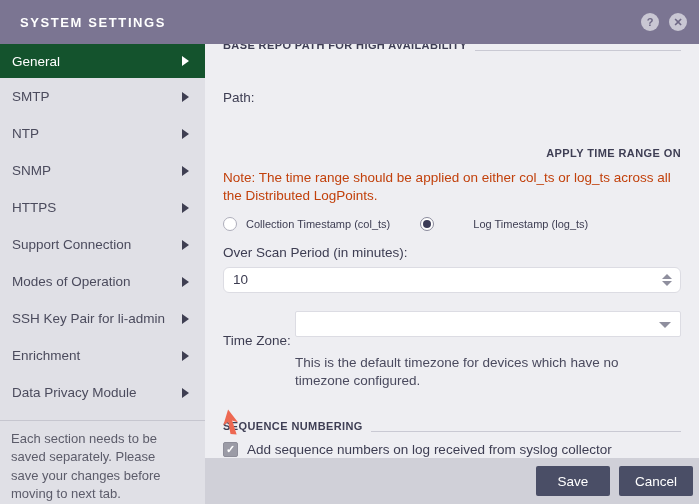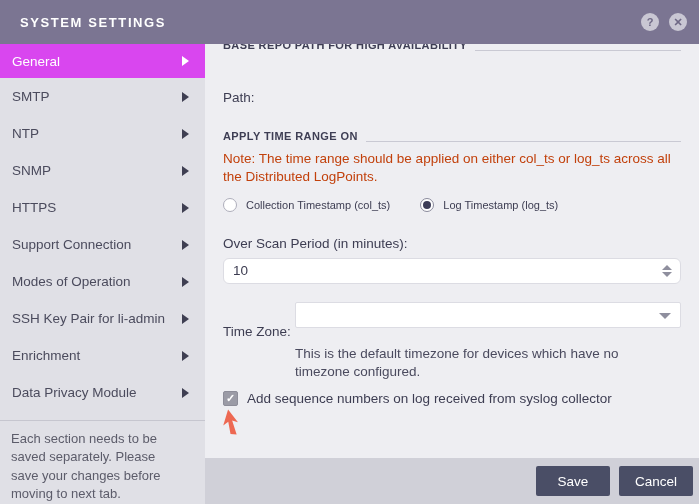--- a/index.html
+++ b/index.html
@@ -11,50 +11,50 @@
   .header { position:absolute; top:0; left:0; width:699px; height:44px; background:#7b7592; display:flex; align-items:center; z-index:30; }
   .header-title { color:#ffffff; font-size:13px; font-weight:bold; letter-spacing:1.6px; margin-left:20px; }
   .header-icons { margin-left:auto; margin-right:12px; display:flex; gap:10px; }
   .circle-btn { width:18px; height:18px; border-radius:50%; background:#c9c7d3; color:#6e6885; font-size:11px; font-weight:bold; display:flex; align-items:center; justify-content:center; cursor:default; }
 
   
   .sidebar { position:absolute; top:44px; left:0; width:205px; height:460px; background:#e0e0e6; z-index:20; }
   .side-item { height:37px; display:flex; align-items:center; padding:0 16px 0 12px; font-size:13.5px; color:#4b4b5d; cursor:pointer; }
   .side-item .lbl { flex:1; }
   .tri { width:0; height:0; border-top:5px solid transparent; border-bottom:5px solid transparent; border-left:7px solid #3f3f52; }
-  .side-item.selected { background:#d946ef; color:#ffffff; height:34px; }
+  .side-item.selected { background:#14532d; color:#ffffff; height:34px; }
   .side-item.selected .tri { border-left-color:#ffffff; }
   .side-divider { height:1px; background:#c6c6cf; margin-top:9px; }
   .side-note { padding:9px 20px 0 11px; font-size:13px; line-height:1.42; color:#5c5c6a; }
 
   
   .main { position:absolute; top:44px; left:205px; width:494px; height:414px; background:#eeeef2; overflow:hidden; padding:0 18px; z-index:10; }
   .sec { display:flex; align-items:flex-end; height:14px; }
   .sec .sec-title { font-size:11px; font-weight:bold; color:#3e3e54; letter-spacing:0.4px; white-space:nowrap; }
   .sec .rule { flex:1; height:1px; background:#c9c9d3; margin-left:8px; }
   .sec.cut { margin-top:-7px; }
 
   .row { display:flex; align-items:center; }
   .row-path { margin-top:7px; }
   .field-label { font-size:13.5px; color:#3d3d52;margin-top:32px; }
   .lbl-path { width:172px; }
   .text-input { flex:1; height:27px; background:#ffffff; border:1px solid #dcdce3; border-radius:2px; font-size:13.5px; color:#3b3b50; padding:0 9px; display:flex; align-items:center; }
 
-  .sec-time { margin-top:23px; }
+  .sec-time { margin-top:42px;flex-direction:column; }
   .note-text { margin-top:8px; font-size:13.5px; line-height:1.36; color:#c2410c; max-width:470px; }
 
   .radios { margin-top:11px; display:flex; align-items:center; }
   .radio-opt { display:flex; align-items:center; cursor:pointer; }
-  .radio-opt + .radio-opt { margin-left:30px; }
+  .radio-opt + .radio-opt { margin-left:30px;gap:30px; }
   .radio-circle { width:14px; height:14px; border-radius:50%; background:#ffffff; border:1px solid #aeaebb; margin-right:9px; position:relative; flex:0 0 auto; }
   .radio-opt.checked .radio-circle { border-color:#8a8a9c; }
   .radio-opt.checked .radio-circle::after { content:""; position:absolute; left:2px; top:2px; width:8px; height:8px; border-radius:50%; background:#3c3c57; }
   .radio-label { font-size:11px; color:#3d3d52; }
 
-  .lbl-overscan { margin-top:24px; font-size:13.5px; color:#3d3d52; }
+  .lbl-overscan { margin-top:14px; font-size:13.5px; color:#3d3d52; }
   .number-input { margin-top:7px; height:26px; background:#ffffff; border:1px solid #dcdce3; border-radius:6px; display:flex; align-items:center; padding:0 9px; font-size:13.5px; color:#3b3b50; position:relative; }
   .spinner { position:absolute; right:8px; top:0; height:100%; display:flex; flex-direction:column; justify-content:center; gap:2px; cursor:pointer; }
   .spin-up { width:0; height:0; border-left:5px solid transparent; border-right:5px solid transparent; border-bottom:5px solid #8f8f9e; }
   .spin-down { width:0; height:0; border-left:5px solid transparent; border-right:5px solid transparent; border-top:5px solid #8f8f9e; }
 
   .row-tz { margin-top:8px; }
   .lbl-tz { width:72px; }
   .select-box { flex:1; height:26px; background:#ffffff; border:1px solid #dcdce3; border-radius:2px; position:relative; cursor:pointer; display:flex; align-items:center; padding:0 9px; font-size:13.5px; color:#3b3b50; }
   .select-caret { position:absolute; right:9px; top:10px; width:0; height:0; border-left:6px solid transparent; border-right:6px solid transparent; border-top:6px solid #8f8f9e; }
 
@@ -169,20 +169,24 @@
     <div class="row row-tz">
       <span class="field-label lbl-tz">Time Zone:</span>
       <div class="select-box">
         <span></span>
         <span class="select-caret"></span>
       </div>
     </div>
 
     <div class="helper-text">This is the default timezone for devices which have no timezone configured.</div>
 
+    <div class="sec sec-seq">
+      <span class="sec-title">SEQUENCE NUMBERING</span>
+      <span class="rule"></span>
+    </div>
 
     <div class="checkrow">
       <span class="checkbox">✓</span>
       <span class="check-label">Add sequence numbers on log received from syslog collector</span>
     </div>
 
     <svg class="cursor-arrow" width="24" height="30" viewBox="0 0 24 30">
       <path d="M9 1 L17 15 L11.5 12.5 L14 27 L8 25.5 L7.5 13 L2 16 Z" fill="#ed6852" transform="rotate(-8 12 15)"></path>
     </svg>
 

